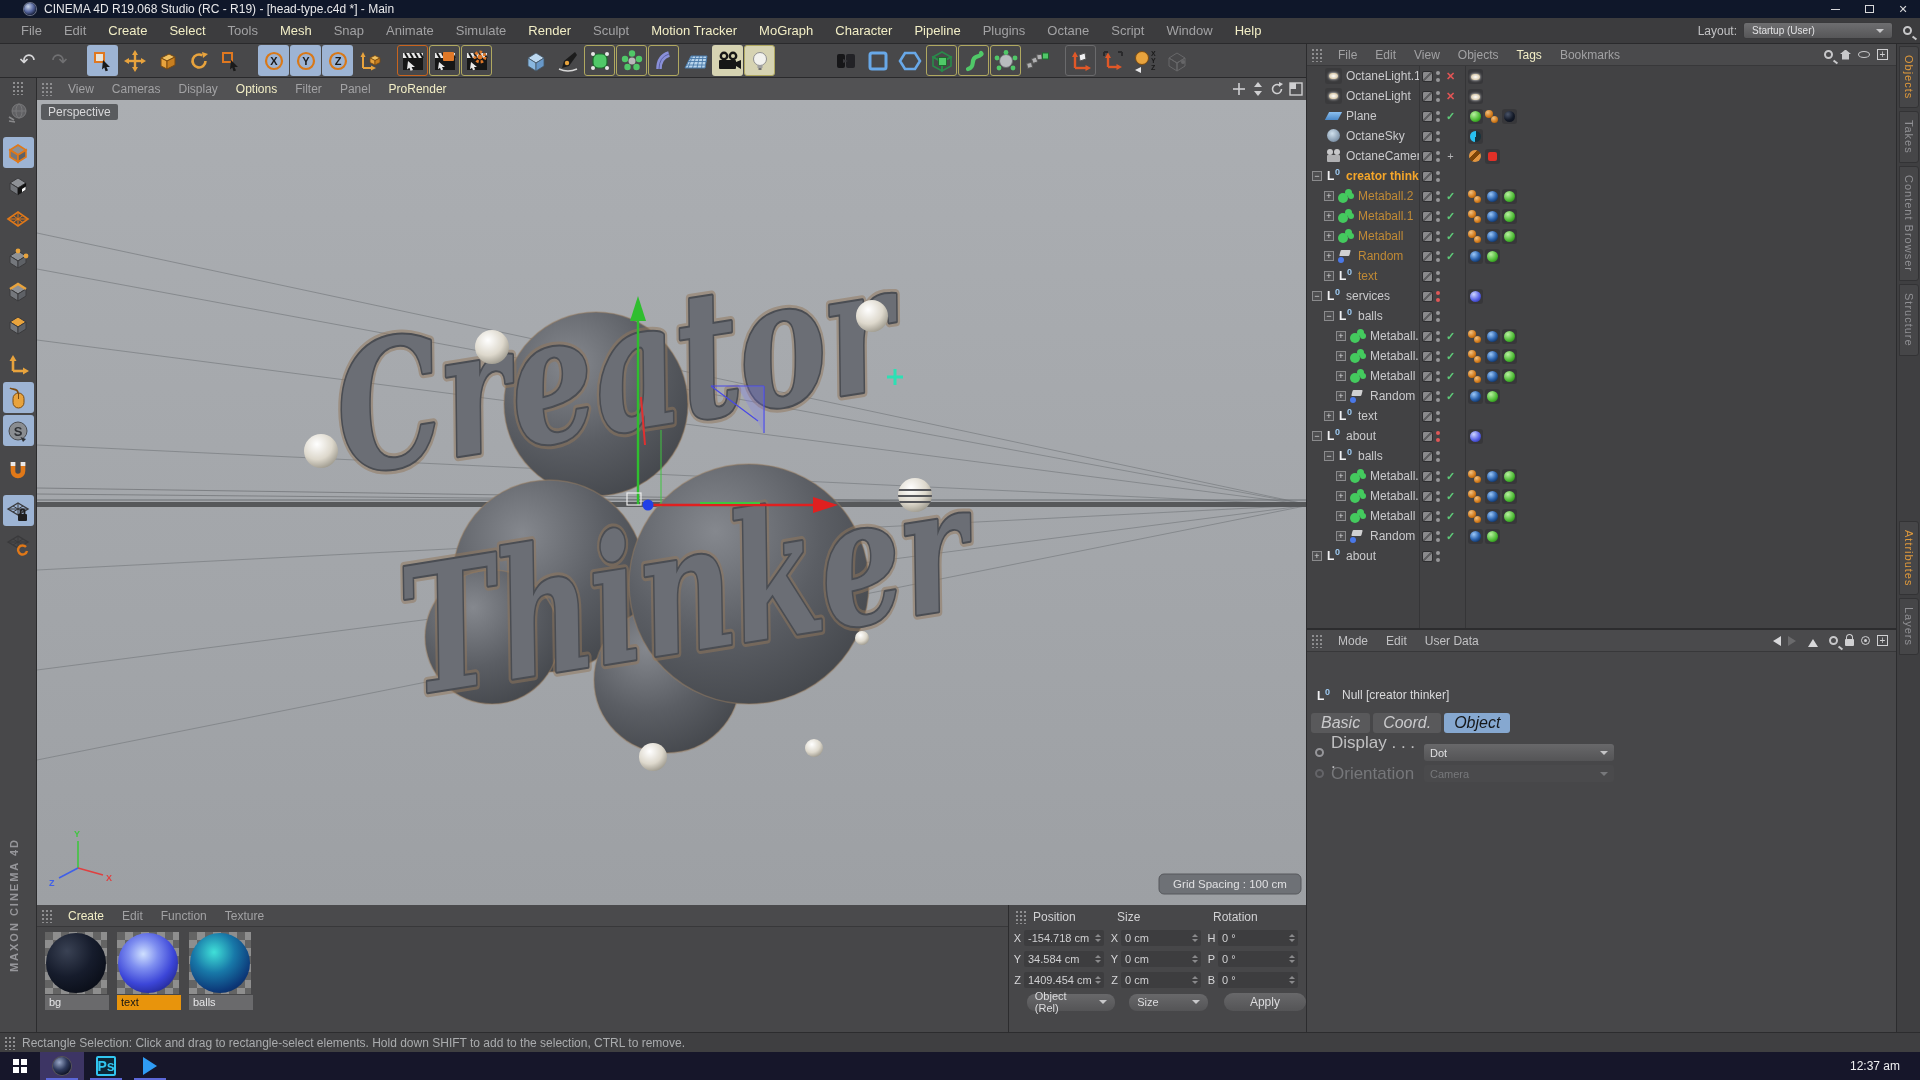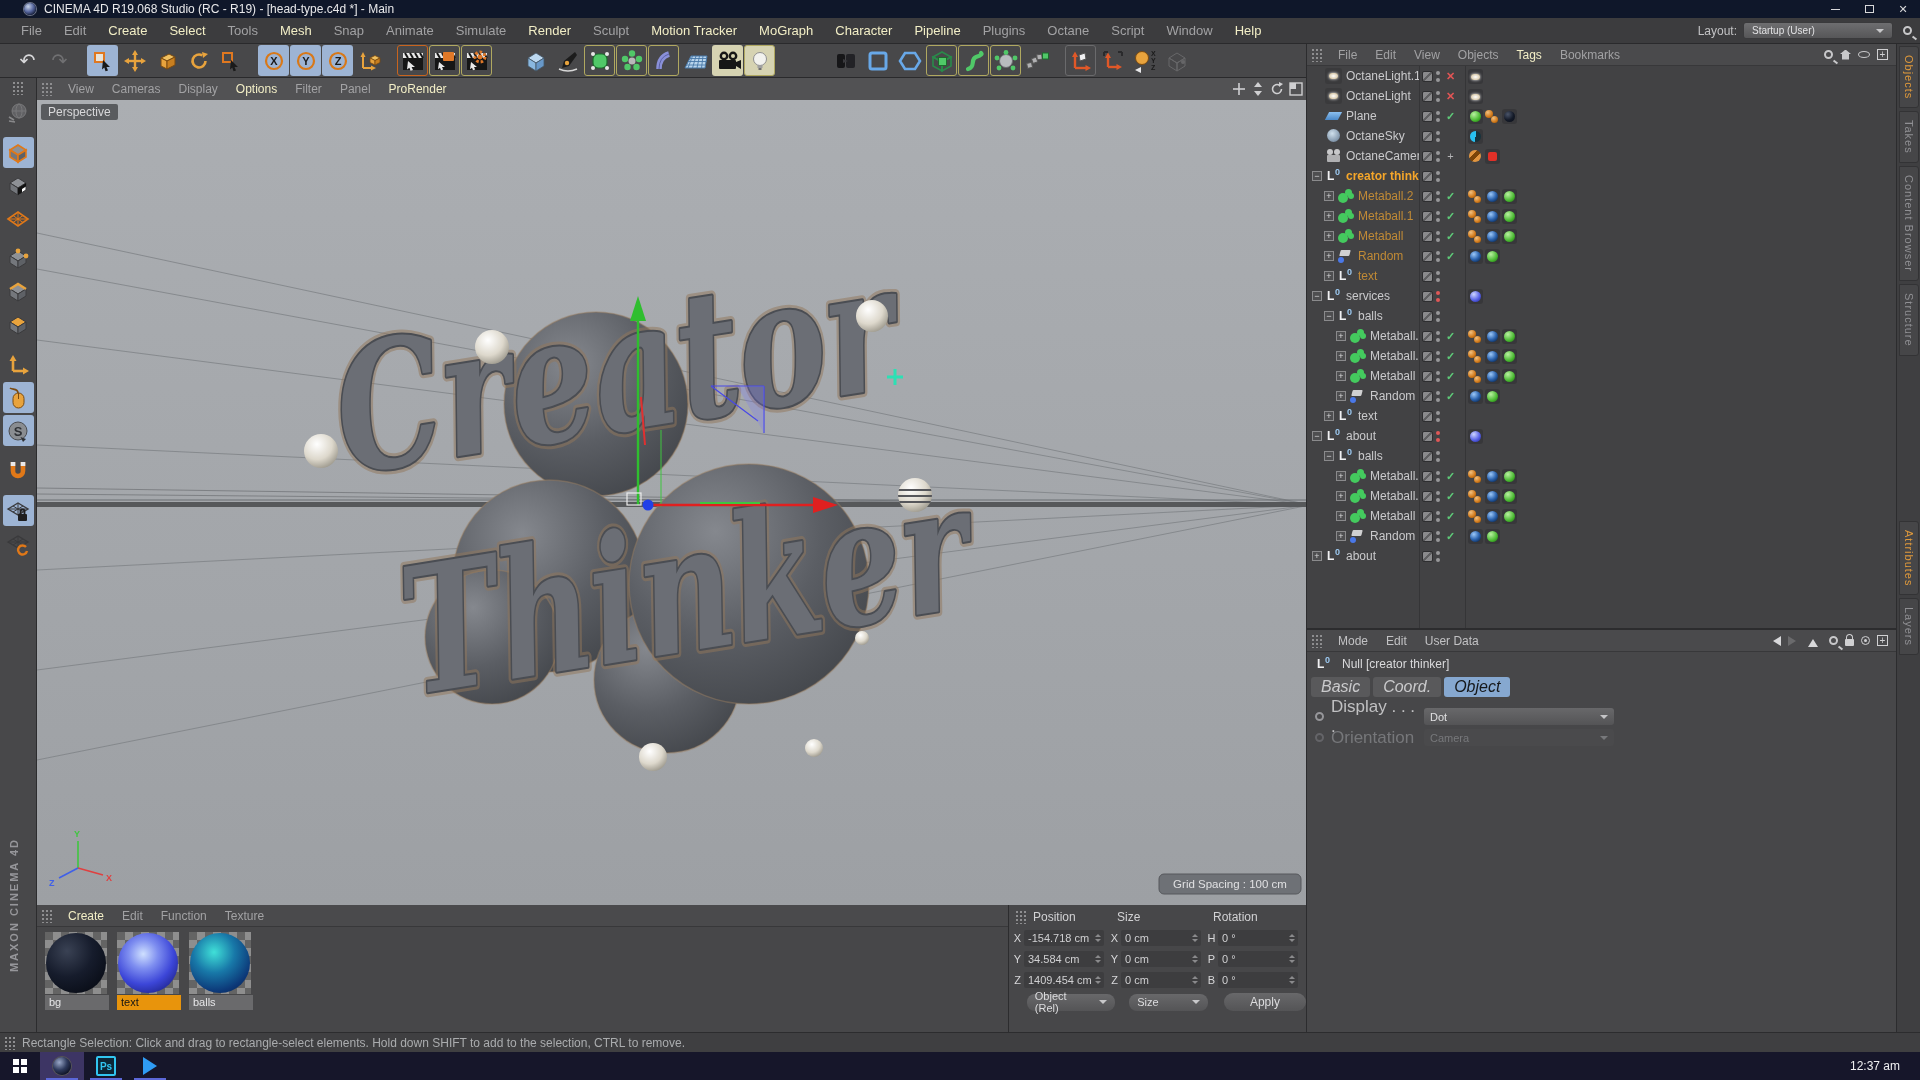--- a/index.html
+++ b/index.html
@@ -123,21 +123,21 @@
   .oicon[data-icon="null"]::before{content:"L";left:2px;top:1px;font:bold 12px "Liberation Sans",sans-serif;color:#f0f0f2;}
   .oicon[data-icon="null"]::after{content:"0";left:10px;top:-1px;font:bold 9px "Liberation Sans",sans-serif;color:#9cc8f0;}
   .oicon[data-icon="meta"]::before{left:1px;top:5px;width:10px;height:10px;border-radius:50%;background:#44ca5e;
       box-shadow:8px -2px 0 -2px #44ca5e;}
   .oicon[data-icon="meta"]::after{left:8px;top:1px;width:7px;height:7px;border-radius:50%;background:#44ca5e;}
   .oicon[data-icon="random"]::before{left:3px;top:2px;width:10px;height:6px;border-radius:1px;background:#d0d0d2;transform:skewX(-15deg);}
   .oicon[data-icon="random"]::after{left:1px;top:9px;width:6px;height:6px;border-radius:50%;background:#4a78e8;}
   
   .am{flex:1;background:#474749;position:relative;}
   .am-icons{margin-left:auto;display:flex;align-items:center;gap:7px;padding-right:8px;}
-  .am-obj{height:24px;display:flex;align-items:center;gap:6px;padding-left:8px;}
+  .am-obj{height:24px;display:flex;gap:6px;padding-left:8px;margin-top:36px;}
   .am-tabs{display:flex;gap:3px;padding:1px 4px 3px;}
   .am-tab{background:#59595b;color:#cacacc;font-size:16px;padding:1px 10px;border-radius:3px;font-style:italic;}
   .am-tab[data-v="active"]{background:#86a8d0;color:#16181a;}
   .am-section{height:18px;background:#3a3a3c;display:flex;align-items:center;padding-left:8px;
               color:#d4d4d6;font-size:12px;font-weight:bold;margin-top:3px;}
   .am-props{padding-top:6px;}
   .am-row{height:21px;display:flex;align-items:center;padding-left:8px;gap:7px;}
   .am-circ{width:9px;height:9px;border:2px solid #96969a;border-radius:50%;flex:none;}
   .am-circ[data-v="off"]{border-color:#646468;}
   .am-label{width:86px;font-size:17px;color:#c0c0c2;flex:none;}
@@ -195,21 +195,21 @@
              display:flex;align-items:center;color:#aaacae;font-size:12px;}
   .taskbar{left:0;top:1052px;width:1920px;height:28px;background:#16162a;display:flex;align-items:center;}
   .task-tile{width:44px;height:28px;display:flex;align-items:center;justify-content:center;position:relative;}
   .task-tile .ul{position:absolute;bottom:0;left:6px;right:6px;height:2px;background:#5c68d8;}
   .tile-c4d{background:#3d3564;}
   .start{width:15px;height:15px;position:relative;}
   .start::before{content:"";position:absolute;width:6px;height:6px;background:#fff;left:0;top:0;
       box-shadow:8px 0 0 #fff,0 8px 0 #fff,8px 8px 0 #fff;}
   .ic-c4d{width:18px;height:18px;border-radius:50%;background:radial-gradient(circle at 35% 30%,#9aa8c8,#2e3a5c 45%,#0c1020 80%);box-shadow:0 0 0 1px #555;}
   .ic-ps{width:20px;height:20px;border:2px solid #31c5f0;background:#0d2636;color:#31c5f0;
-         font-size:10px;font-weight:bold;display:flex;align-items:center;justify-content:center;border-radius:2px;}
+         font-size:14px;font-weight:bold;display:flex;align-items:center;justify-content:center;border-radius:2px;}
   .ic-code{width:0;height:0;border:9px solid transparent;border-left:14px solid #2f9cf4;transform:rotate(0deg);margin-left:8px;}
   .task-time{margin-left:auto;padding-right:20px;color:#f0f0f2;font-size:12px;}
   
   .ic-tri-l{width:0;height:0;border:5px solid transparent;border-right:8px solid #d8d8da;}
   .ic-tri-r{width:0;height:0;border:5px solid transparent;border-left:8px solid #6a6a6c;}
   .ic-tri-u{width:0;height:0;border:5px solid transparent;border-bottom:8px solid #d8d8da;}
   .ic-lock{width:9px;height:7px;background:#d0d0d2;position:relative;margin-top:4px;border-radius:1px;}
   .ic-lock::before{content:"";position:absolute;left:1px;top:-5px;width:5px;height:5px;border:1.5px solid #d0d0d2;
       border-bottom:none;border-radius:4px 4px 0 0;}
   .ic-rec{width:9px;height:9px;border:1.5px solid #d0d0d2;border-radius:50%;position:relative;}

